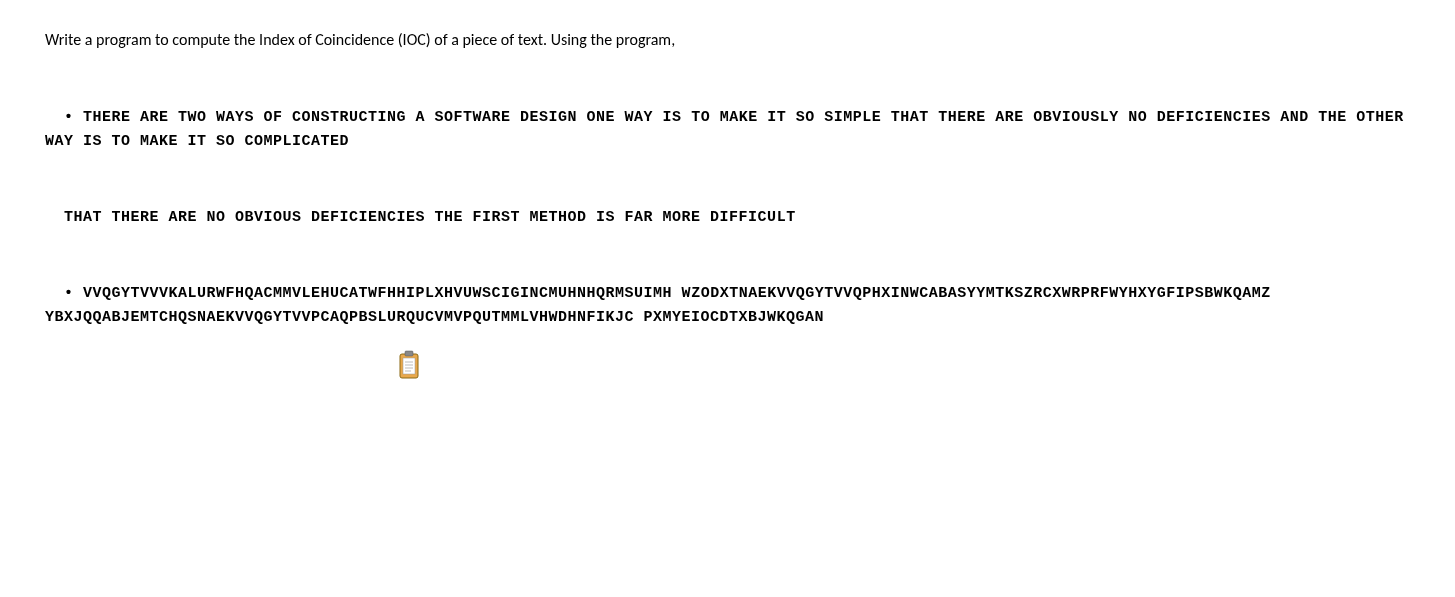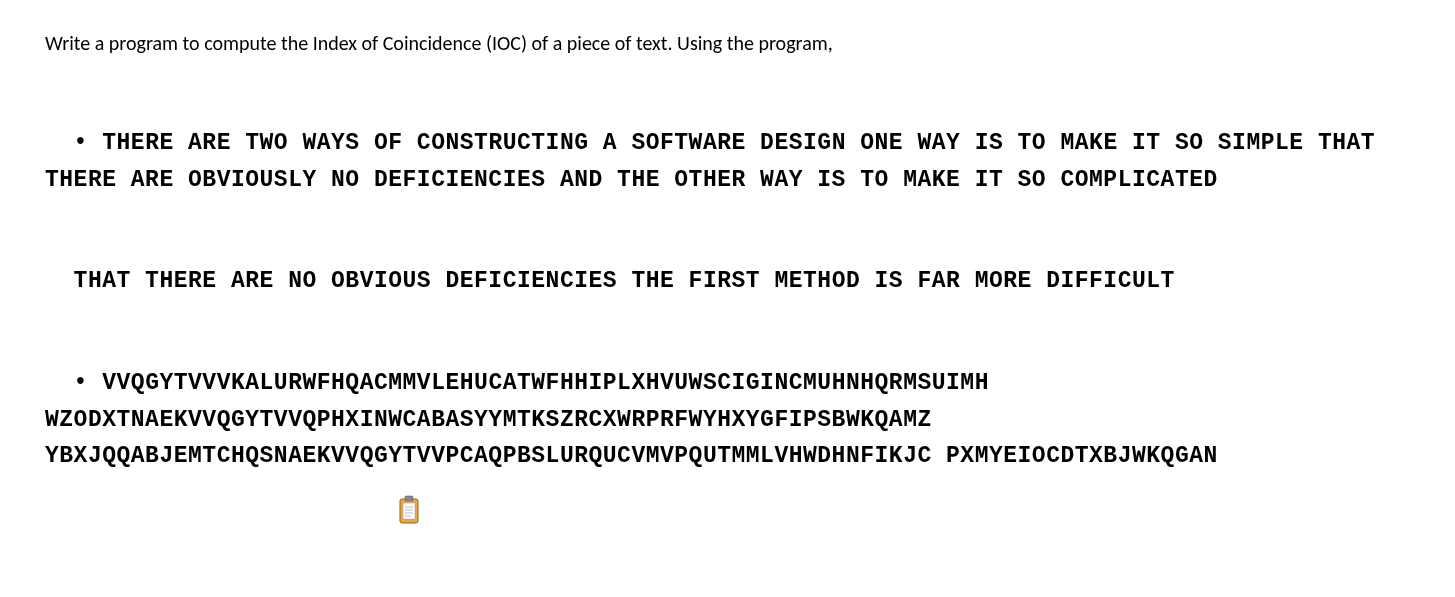--- a/index.html
+++ b/index.html
@@ -8,31 +8,31 @@
       box-sizing: border-box;
     }
     body {
       background: #ffffff;
       font-family: Calibri, Arial, sans-serif;
       color: #000000;
       padding: 28px 45px;
       width: 1455px;
     }
     .intro {
-      font-size: 20px;
+      font-size: 16px;
       line-height: 1.5;
       margin-bottom: 26px;
     }
     .intro p {
       margin-bottom: 30px;
     }
     .block {
       font-family: "Courier New", Courier, monospace;
       font-weight: bold;
-      font-size: 23px;
+      font-size: 15px;
       line-height: 1.6;
       letter-spacing: 0.5px;
       margin-bottom: 28px;
       white-space: pre-wrap;
       word-break: break-word;
     }
     .bullet::before {
       content: "• ";
       font-weight: bold;
     }

